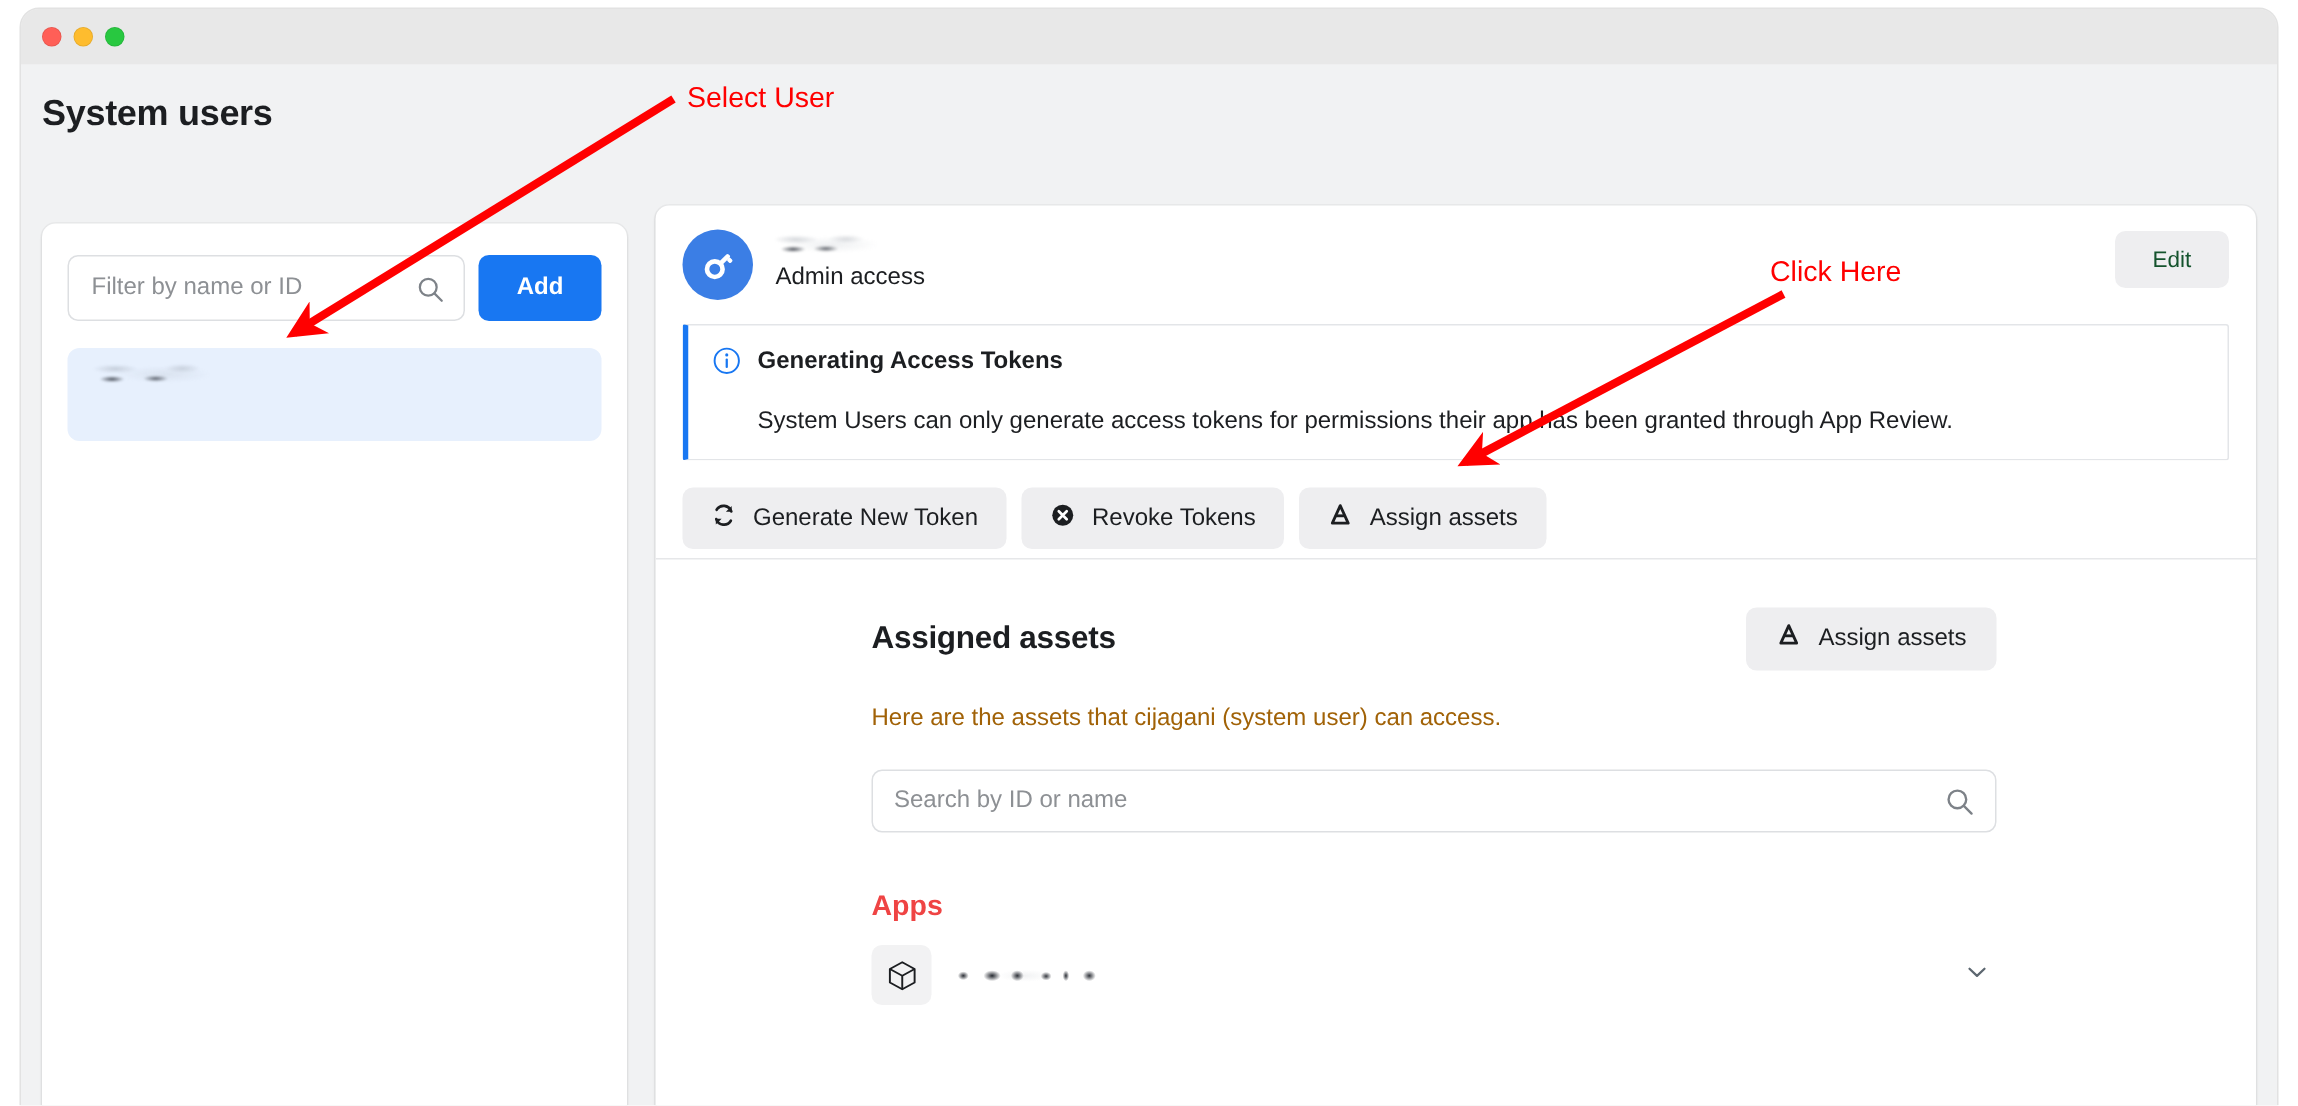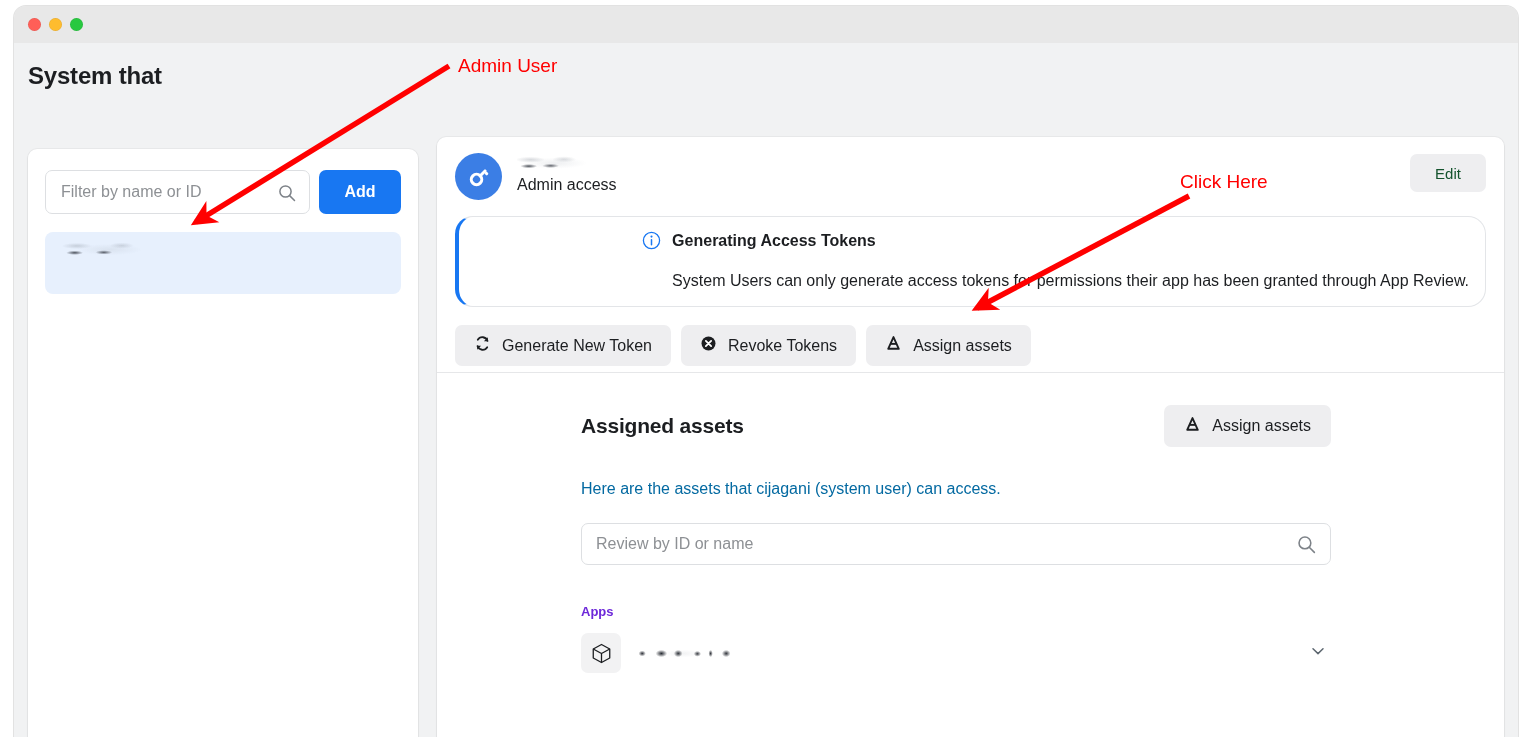--- a/index.html
+++ b/index.html
@@ -195,25 +195,24 @@
     font-size: 15px;
     color: #14532d;
     cursor: pointer;
   }
 
   .info-banner {
     margin: 16px 18px 0 18px;
     background: #fff;
     border: 1px solid #e3e5e8;
     border-left: 4px solid #1877f2;
-    border-radius: 18px;
+    border-radius: 2px;
     padding: 14px 16px 16px 16px;
     display: flex;
     gap: 11px;
-    justify-content: flex-end;
   }
   .info-banner .txt { padding-top: 1px; }
   .info-banner .ttl {
     font-size: 16px;
     font-weight: bold;
     color: #1c1e21;
   }
   .info-banner .body {
     font-size: 16px;
     color: #1c1e21;
@@ -269,23 +268,23 @@
     display: flex;
     align-items: center;
     gap: 11px;
     padding: 0 20px;
     font-family: "Liberation Sans", sans-serif;
     font-size: 16px;
     color: #1c1e21;
     cursor: pointer;
   }
   .assets-desc {
-    margin-top: 33px;
-    font-size: 16px;
-    color: #0369a1;
+    margin-top: 23px;
+    font-size: 16px;
+    color: #a16207;
   }
   .asset-search {
     position: relative;
     margin-top: 25px;
     height: 42px;
     border: 1px solid #dddfe2;
     border-radius: 7px;
     display: flex;
     align-items: center;
     box-sizing: border-box;
@@ -295,23 +294,23 @@
     font-size: 16px;
     color: #8d9094;
   }
   .asset-search .mag {
     position: absolute;
     right: 13px;
     top: 10px;
   }
   .apps-label {
     margin-top: 39px;
-    font-size: 13px;
+    font-size: 19px;
     font-weight: bold;
-    color: #6d28d9;
+    color: #ef4444;
   }
   .app-row {
     margin-top: 14px;
     display: flex;
     align-items: center;
     height: 40px;
     cursor: pointer;
   }
   .cube-box {
     width: 40px;
@@ -366,21 +365,21 @@
   <div class="window">
 
     <div class="titlebar">
       <span class="dot red"></span>
       <span class="dot amber"></span>
       <span class="dot green"></span>
     </div>
 
     <div class="content">
 
-      <div class="page-title">System that</div>
+      <div class="page-title">System users</div>
 
       <div class="left-card">
 
         <div class="filter-row">
           <div class="filter-input">
             <span class="ph">Filter by name or ID</span>
             <span class="mag">
               <svg width="20" height="20" viewBox="0 0 20 20">
                 <circle cx="8.5" cy="8.5" r="5.6" fill="none" stroke="#7d8288" stroke-width="1.5"></circle>
                 <line x1="12.6" y1="12.6" x2="17.5" y2="17.5" stroke="#7d8288" stroke-width="1.5" stroke-linecap="round"></line>
@@ -477,21 +476,21 @@
                     <rect x="6.0" y="8.4" width="6.0" height="2.0" fill="#1c1e21"></rect>
                   </svg>
                 </span>
                 <span>Assign assets</span>
               </button>
             </div>
 
             <div class="assets-desc">Here are the assets that cijagani (system user) can access.</div>
 
             <div class="asset-search">
-              <span class="ph">Review by ID or name</span>
+              <span class="ph">Search by ID or name</span>
               <span class="mag">
                 <svg width="21" height="21" viewBox="0 0 20 20">
                   <circle cx="8.5" cy="8.5" r="5.6" fill="none" stroke="#7d8288" stroke-width="1.5"></circle>
                   <line x1="12.6" y1="12.6" x2="17.5" y2="17.5" stroke="#7d8288" stroke-width="1.5" stroke-linecap="round"></line>
                 </svg>
               </span>
             </div>
 
             <div class="apps-label">Apps</div>
 
@@ -521,16 +520,16 @@
   <svg class="annot-svg">
     <defs>
       <marker id="arrowhead" markerWidth="5.2" markerHeight="5.2" refX="3.6" refY="2.6" orient="auto" markerUnits="strokeWidth">
         <path d="M0,0.35 L4.7,2.6 L0,4.85 L1.35,2.6 Z" fill="#ff0000"></path>
       </marker>
     </defs>
     <line x1="449" y1="66" x2="196" y2="222" stroke="#ff0000" stroke-width="5.5" marker-end="url(#arrowhead)"></line>
     <line x1="1189" y1="196" x2="977" y2="308" stroke="#ff0000" stroke-width="5.5" marker-end="url(#arrowhead)"></line>
   </svg>
 
-  <div class="annot-label" id="annot-select-user">Admin User</div>
+  <div class="annot-label" id="annot-select-user">Select User</div>
   <div class="annot-label" id="annot-click-here">Click Here</div>
 
 </div>
 
 </body></html>

